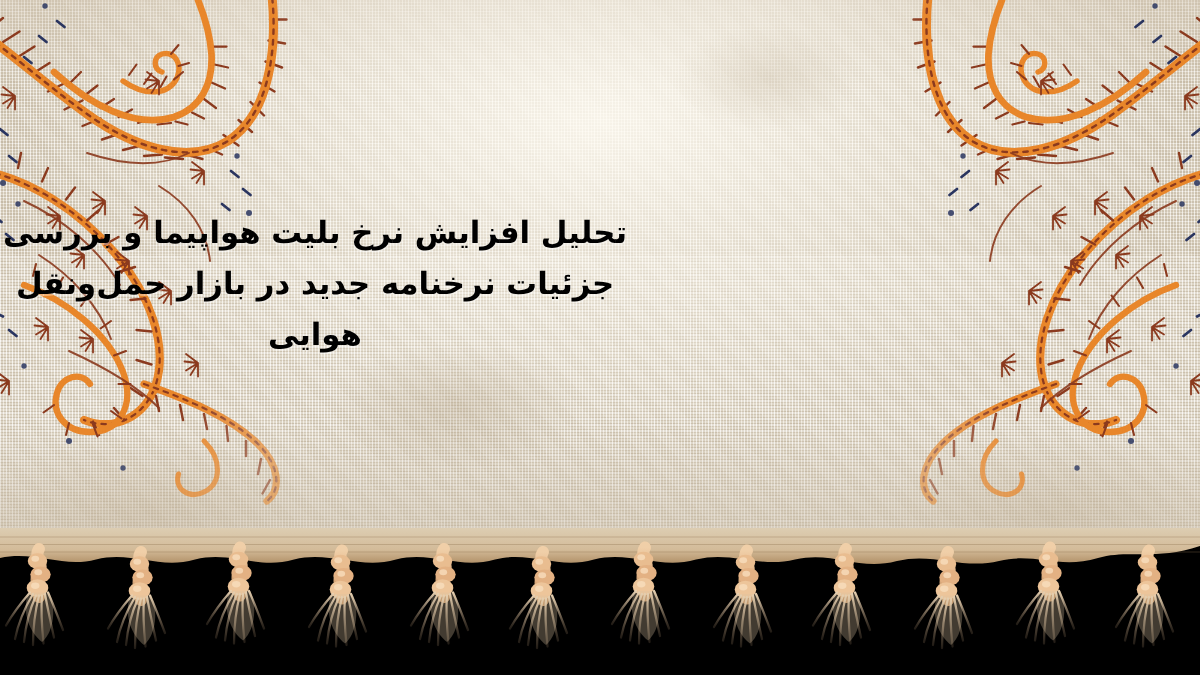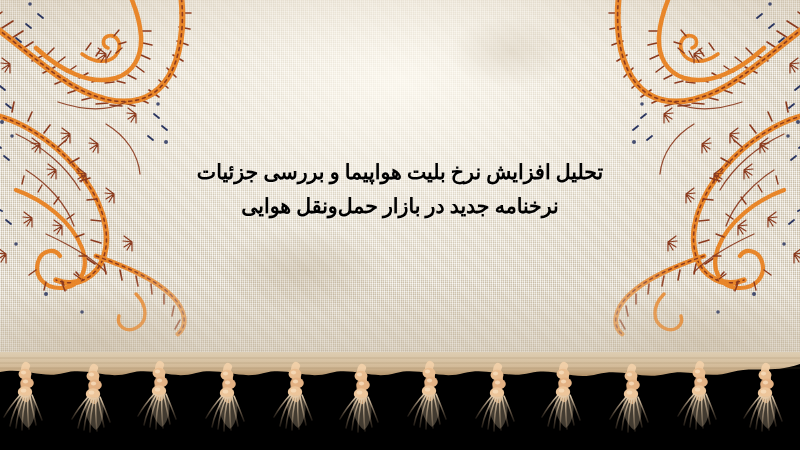--- a/index.html
+++ b/index.html
@@ -65,21 +65,21 @@
   .ornament.right{right:-14px;transform:scaleX(-1);}
 
   
   .fringe{
     position:absolute;left:0;top:352px;width:800px;height:98px;
   }
 
   
   .headline-wrap{
     position:absolute;left:0;top:0;width:800px;height:372px;
-    display:flex;align-items:center;justify-content:center;font-family:Liberation Serif, serif;
+    display:flex;align-items:center;justify-content:flex-end;
   }
   .headline{
     width:420px;
     text-align:center;
     direction:rtl;
     color:#000000;
     font-weight:700;
     font-size:20.5px;
     line-height:34px;
     letter-spacing:0px;

